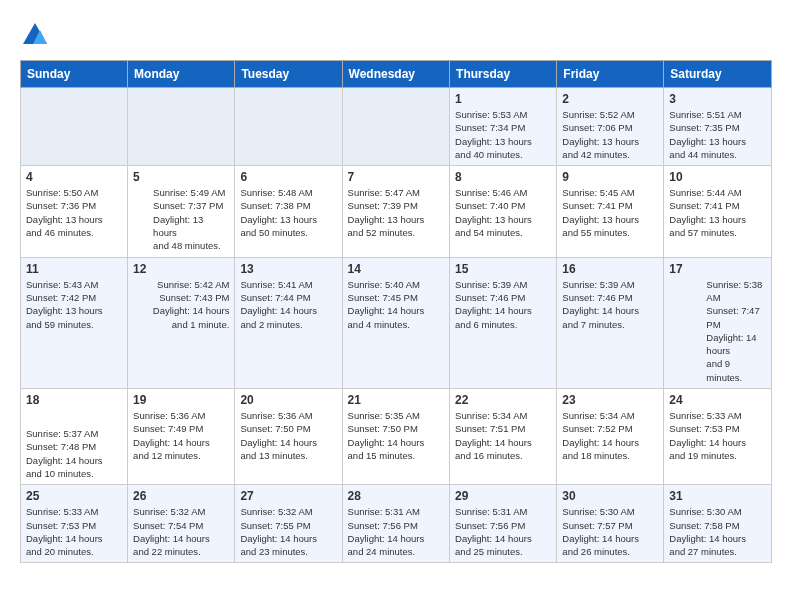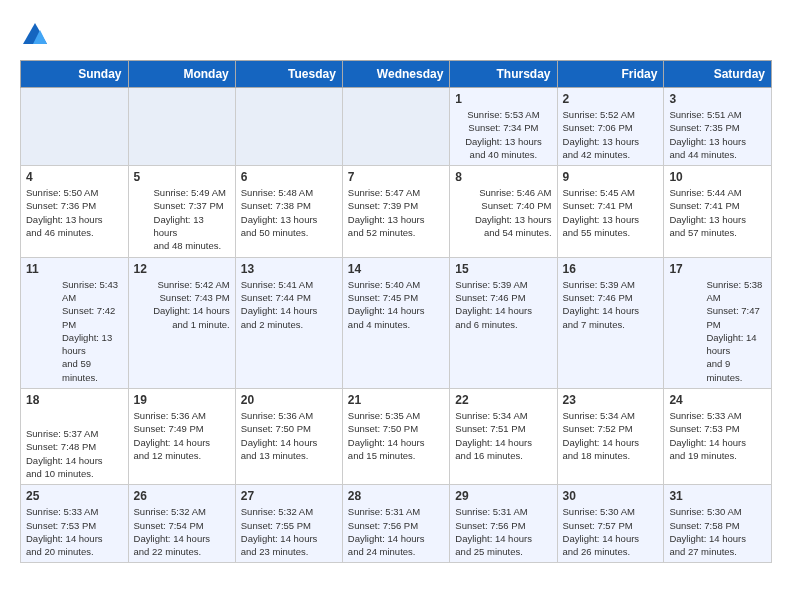--- a/index.html
+++ b/index.html
@@ -50,21 +50,21 @@
     .calendar {
       width: 100%;
       border-collapse: collapse;
       border: 1px solid #ccc;
     }
     .calendar th {
       background-color: #1565c0;
       color: #fff;
       font-size: 12px;
       font-weight: bold;
-      text-align: right;
+      text-align: left;
       padding: 6px 6px;
       border: 1px solid #aaa;
     }
     .calendar td {
       vertical-align: top;
       border: 1px solid #ccc;
       padding: 4px 5px;
       font-size: 10px;
       color: #333;
       width: 108px;
@@ -125,21 +125,21 @@
       </tr>
   </thead>
   <tbody id="calendar-body">
   <tr class="row-alt">
         <td class="empty"></td>
         <td class="empty"></td>
         <td class="empty"></td>
         <td class="empty"></td>
         <td>
           <span class="day-number">1</span>
-          <div class="day-info" style="white-space: pre-line; text-align: center;">Sunrise: 5:53 AM
+          <div class="day-info" style="white-space: pre-line;">Sunrise: 5:53 AM
 Sunset: 7:34 PM
 Daylight: 13 hours
 and 40 minutes.</div>
         </td>
         <td>
           <span class="day-number">2</span>
           <div class="day-info" style="white-space: pre-line;">Sunrise: 5:52 AM
 Sunset: 7:06 PM
 Daylight: 13 hours
 and 42 minutes.</div>
@@ -176,21 +176,21 @@
         </td>
         <td>
           <span class="day-number">7</span>
           <div class="day-info" style="white-space: pre-line;">Sunrise: 5:47 AM
 Sunset: 7:39 PM
 Daylight: 13 hours
 and 52 minutes.</div>
         </td>
         <td>
           <span class="day-number">8</span>
-          <div class="day-info" style="white-space: pre-line; text-align: right;">Sunrise: 5:46 AM
+          <div class="day-info" style="white-space: pre-line;">Sunrise: 5:46 AM
 Sunset: 7:40 PM
 Daylight: 13 hours
 and 54 minutes.</div>
         </td>
         <td>
           <span class="day-number">9</span>
           <div class="day-info" style="white-space: pre-line;">Sunrise: 5:45 AM
 Sunset: 7:41 PM
 Daylight: 13 hours
 and 55 minutes.</div>
@@ -199,21 +199,21 @@
           <span class="day-number">10</span>
           <div class="day-info" style="white-space: pre-line;">Sunrise: 5:44 AM
 Sunset: 7:41 PM
 Daylight: 13 hours
 and 57 minutes.</div>
         </td>
       </tr>
       <tr class="row-alt">
         <td>
           <span class="day-number">11</span>
-          <div class="day-info" style="white-space: pre-line; margin-left: 36px;">Sunrise: 5:43 AM
+          <div class="day-info" style="white-space: pre-line;">Sunrise: 5:43 AM
 Sunset: 7:42 PM
 Daylight: 13 hours
 and 59 minutes.</div>
         </td>
         <td>
           <span class="day-number">12</span>
           <div class="day-info" style="white-space: pre-line; text-align: right;">Sunrise: 5:42 AM
 Sunset: 7:43 PM
 Daylight: 14 hours
 and 1 minute.</div>

